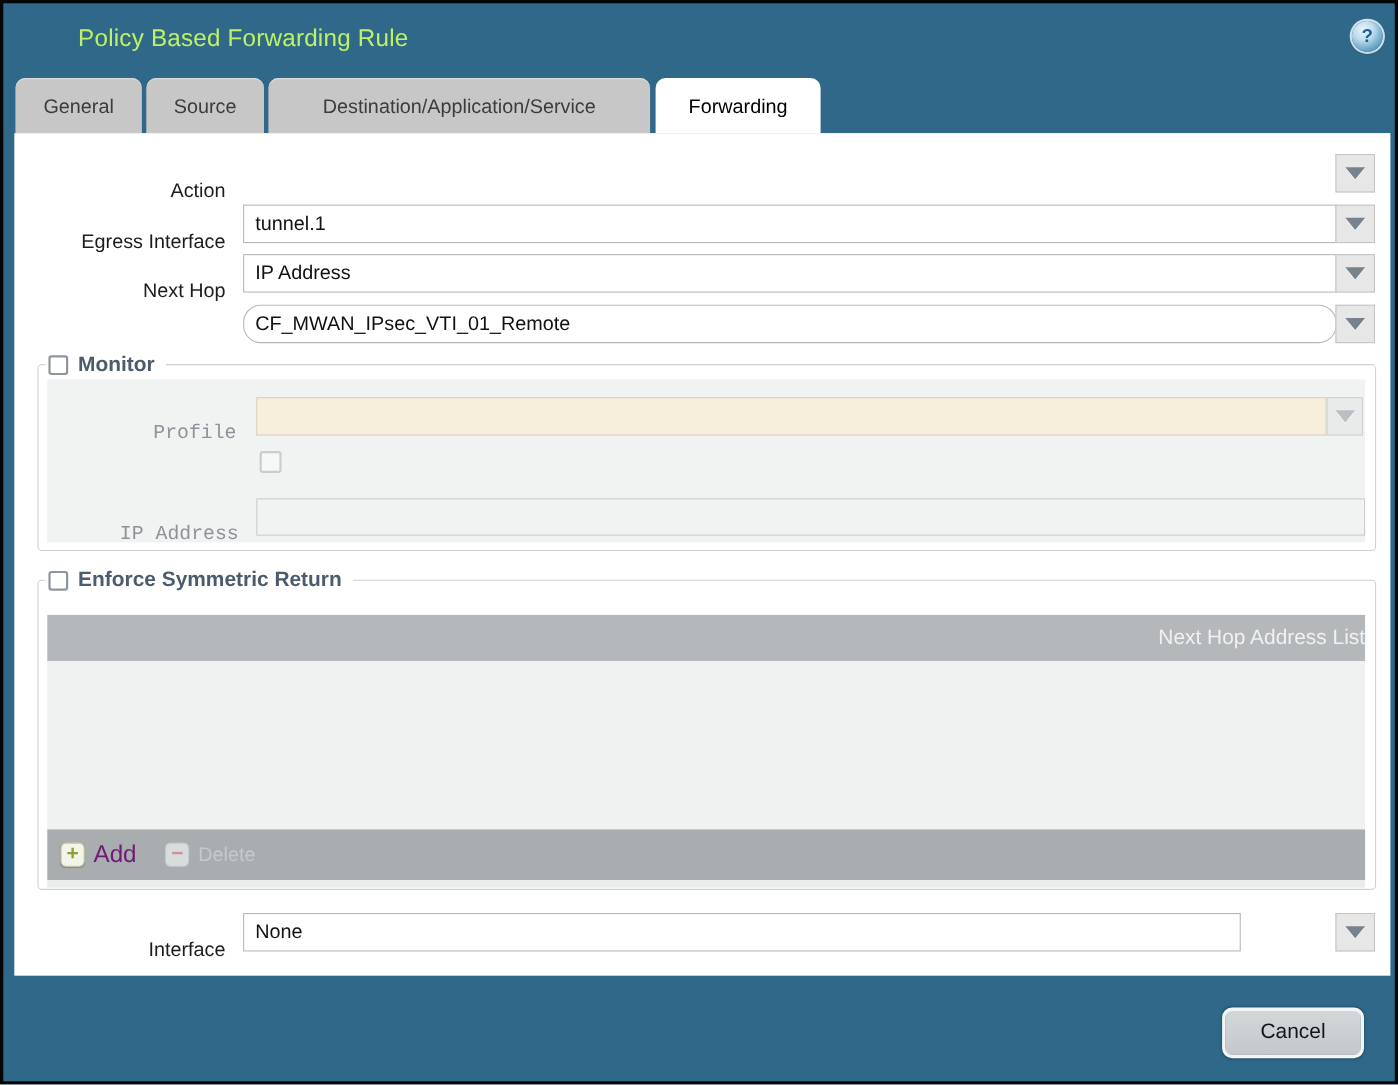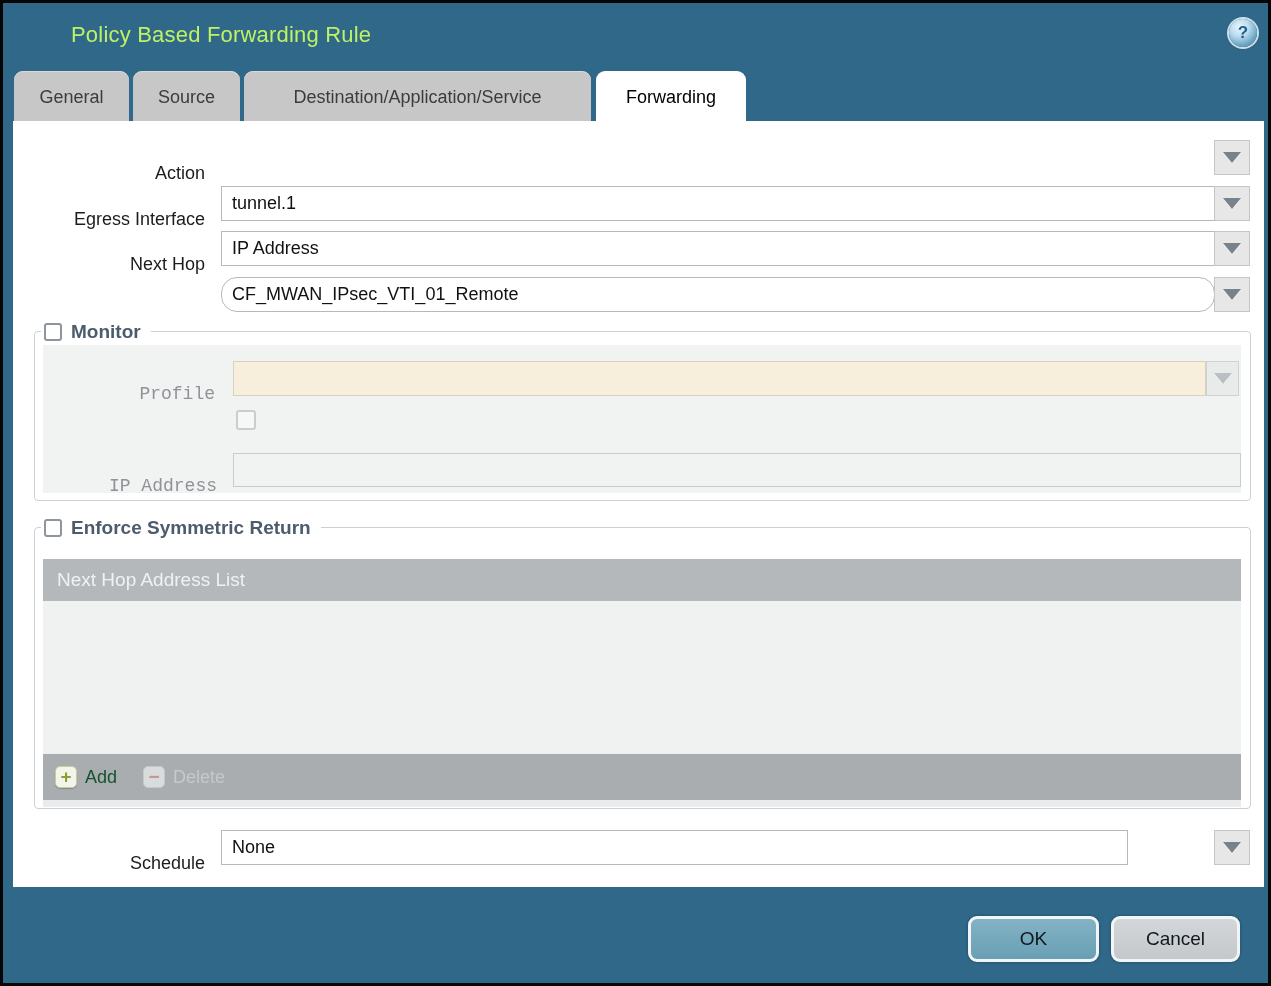--- a/index.html
+++ b/index.html
@@ -81,36 +81,36 @@
   #profile-input { left:230px; top:358px; width:973px; background:#f7eedb; border-color:#d7d1c0; }
   #profile-btn   { left:1203px; top:358px; width:33px; background:#e9eaea; border-color:#cfd2d4; }
   #disable-cb    { position:absolute; left:233px; top:407px; width:20px; height:20px; }
   #disable-label { position:absolute; left:264px; top:410px; font-size:18px; color:#8d9398; }
   #mon-ip-label  { top:457px; width:202px; }
   #mon-ip-input  { left:230px; top:450px; width:1008px; height:34px; background:#f1f2f2; border-color:#c9ccce; }
 
   
   .tbl-header {
     position:absolute; left:40px; top:556px; width:1198px; height:42px;
-    background:#b5b8ba; color:#eff1f2; font-size:19px; line-height:42px; padding-left:14px;
+    background:#b5b8ba; color:#eff1f2; font-size:19px; line-height:42px; padding-left:14px;text-align:right;
   }
   .tbl-body   { position:absolute; left:40px; top:598px; width:1198px; height:153px; background:#f0f1f1; }
   .tbl-footer {
     position:absolute; left:40px; top:751px; width:1198px; height:46px;
     background:#a9adb0; display:flex; align-items:center; gap:26px; padding-left:12px;
   }
   .tbl-strip  { position:absolute; left:40px; top:797px; width:1198px; height:7px; background:#eaebec; }
   .tbl-btn { display:flex; align-items:center; gap:8px; cursor:pointer; }
   .mini-icon {
     width:22px; height:22px; border-radius:5px; display:flex; align-items:center; justify-content:center;
     font-size:19px; font-weight:bold; line-height:20px;
   }
   .add-ic { background:#f3f4ea; border:1px solid #c9cd9e; color:#8e9e2f; box-shadow:0 1px 1px rgba(0,0,0,.2); }
   .del-ic { background:#d9dcdd; border:1px solid #c6c9cb; color:#ca9297; }
-  .add-text { font-size:18px; color:#14532d; }
+  .add-text { font-size:22px; color:#701a75; }
   .del-text { font-size:18px; color:#c5c9cc; }
 
   
   .dlg-btn {
     position:absolute; top:913px; height:46px; border-radius:9px;
     border:3px solid #f2f5f6; font-family:"Liberation Sans",sans-serif; font-size:19px; color:#10181f;
     cursor:pointer; box-shadow:0 0 3px rgba(0,0,0,.35);
   }
   #ok-btn     { left:965px;  width:131px; background:linear-gradient(#83b2c4, #699fb5); }
   #cancel-btn { left:1108px; width:129px; background:linear-gradient(#d3d7d9, #c4c8cb); }
@@ -183,22 +183,21 @@
       <span class="mini-icon add-ic">+</span>
       <span class="add-text">Add</span>
     </div>
     <div class="tbl-btn">
       <span class="mini-icon del-ic">−</span>
       <span class="del-text">Delete</span>
     </div>
   </div>
   <div class="tbl-strip"></div>
 
-  <div class="flabel" style="top:834px">Schedule</div>
+  <div class="flabel" style="top:834px">Interface</div>
   <input class="combo-input" style="left: 218px; top: 827px; width: 907px;" readonly="" value="None">
   <div class="combo-btn" style="left:1211px; top:827px;">
     <span class="arrow"></span>
   </div>
 
-  <button class="dlg-btn" id="ok-btn">OK</button>
   <button class="dlg-btn" id="cancel-btn">Cancel</button>
 
 </div>
 
 </body></html>

